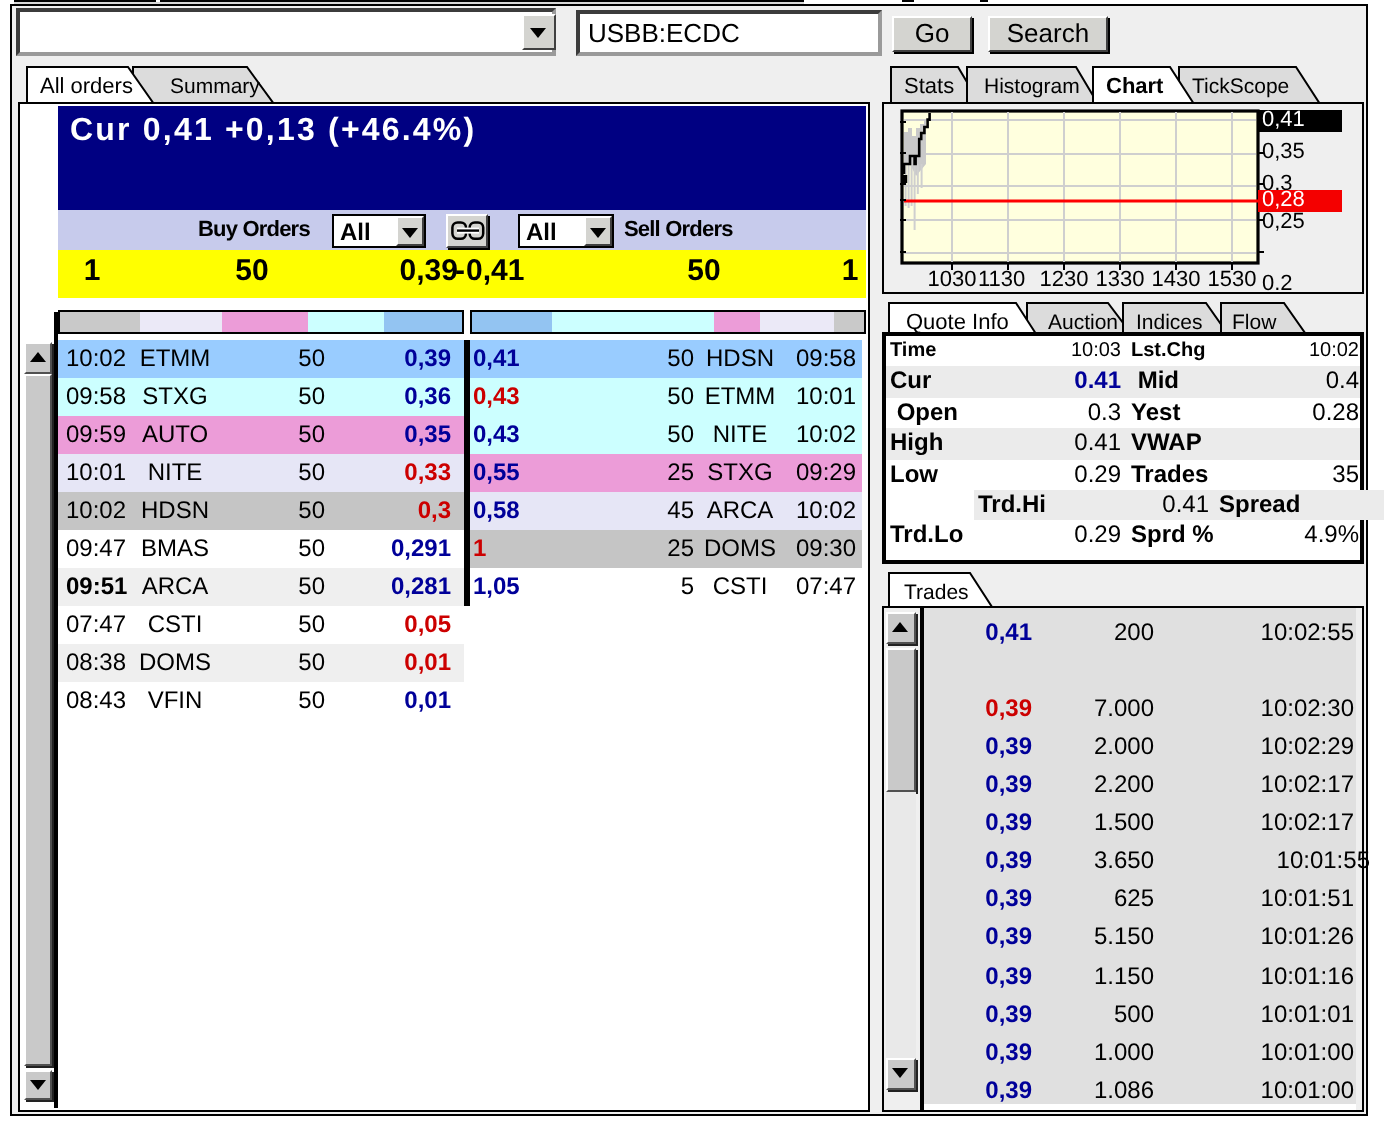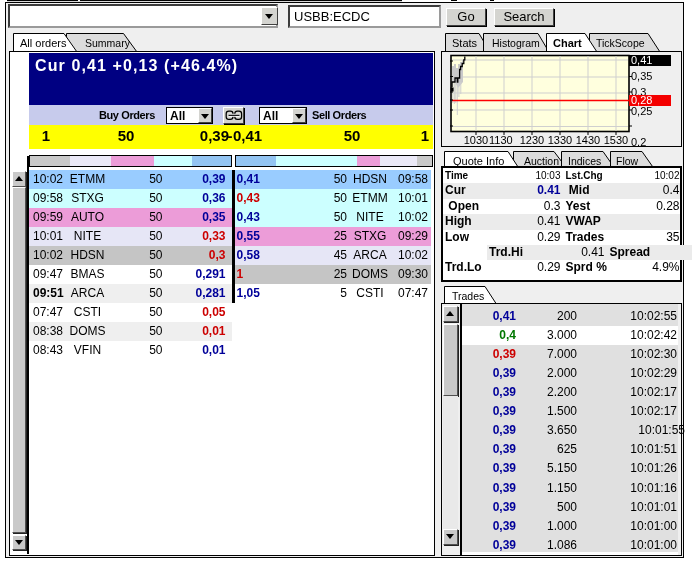--- a/index.html
+++ b/index.html
@@ -322,25 +322,20 @@
 <div class="a sb" style="left:1px;top:225px;width:15px;height:16px;"></div>
 <div class="a tri-d" style="left:4px;top:230px;"></div>
 <div class="a" style="left:18px;top:0;width:2px;height:251px;background:#000;"></div>
 <div class="a" style="left:20px;top:0;width:216px;height:248px;background:#E0E0E0;"></div>
 <div class="a" style="left:20px;top:248px;width:216px;height:3px;background:#fff;"></div>
 <div class="a" style="left:20px;top:3.0px;width:216px;height:19.05px;background:transparent;font-size:12px;line-height:19px;">
 <span class="c r b" style="left:10px;width:44px;color:#000099;">0,41</span>
 <span class="c r" style="left:70px;width:45px;">200</span>
 <span class="c r" style="left:150px;width:65px;">10:02:55</span>
 </div>
-<div class="a" style="left:20px;top:22.1px;width:216px;height:19.05px;background:#fff;font-size:12px;line-height:19px;">
-<span class="c r b" style="left:10px;width:44px;color:#007700;">0,4</span>
-<span class="c r" style="left:70px;width:45px;">3.000</span>
-<span class="c r" style="left:150px;width:65px;">10:02:42</span>
-</div>
 <div class="a" style="left:20px;top:41.1px;width:216px;height:19.05px;background:transparent;font-size:12px;line-height:19px;">
 <span class="c r b" style="left:10px;width:44px;color:#CC0000;">0,39</span>
 <span class="c r" style="left:70px;width:45px;">7.000</span>
 <span class="c r" style="left:150px;width:65px;">10:02:30</span>
 </div>
 <div class="a" style="left:20px;top:60.2px;width:216px;height:19.05px;background:transparent;font-size:12px;line-height:19px;">
 <span class="c r b" style="left:10px;width:44px;color:#000099;">0,39</span>
 <span class="c r" style="left:70px;width:45px;">2.000</span>
 <span class="c r" style="left:150px;width:65px;">10:02:29</span>
 </div>

